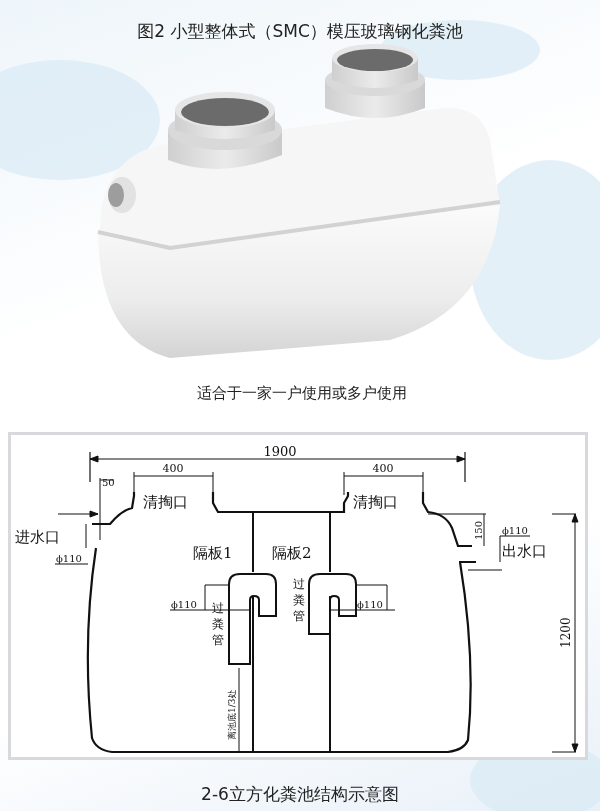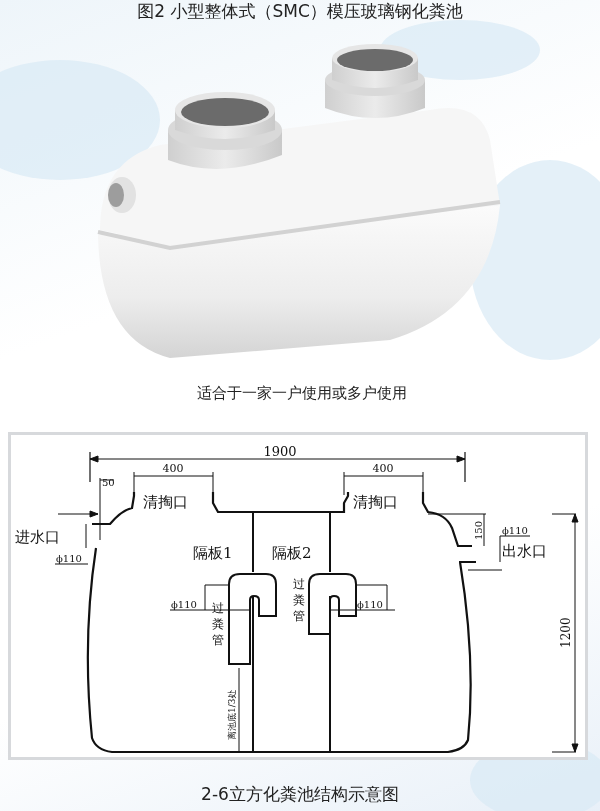--- a/index.html
+++ b/index.html
@@ -1,20 +1,20 @@
 <!DOCTYPE html>
 <html><head>
 <meta charset="utf-8">
 <style>
   html,body{margin:0;padding:0;}
   body{width:600px;height:811px;position:relative;overflow:hidden;
     background:linear-gradient(160deg,#eef5fa 0%,#ffffff 35%,#ffffff 70%,#e8f0f8 100%);
     font-family:"DejaVu Sans","Liberation Sans",sans-serif;color:#222;}
   .bg-cloud{position:absolute;border-radius:50%;background:#d9eaf5;opacity:.7;}
-  .title{position:absolute;left:0;right:0;top:0;text-align:center;font-size:17px;color:#222;}
+  .title{position:absolute;left:0;right:0;top:20px;text-align:center;font-size:17px;color:#222;}
   .photo{position:absolute;left:60px;top:40px;width:500px;height:330px;}
   .subtitle{position:absolute;left:4px;right:0;top:384px;text-align:center;font-size:15px;color:#222;}
   .diagram-frame{position:absolute;left:8px;top:432px;width:580px;height:328px;background:#fff;border:3px solid #d7d9dc;box-sizing:border-box;}
   .caption{position:absolute;left:0;right:0;top:783px;text-align:center;font-size:17px;color:#222;}
   svg text{font-family:"DejaVu Serif","Liberation Serif",serif;fill:#111;}
 </style>
 </head>
 <body>
 
 <div class="bg-cloud" style="left:-40px;top:60px;width:200px;height:120px;"></div>

